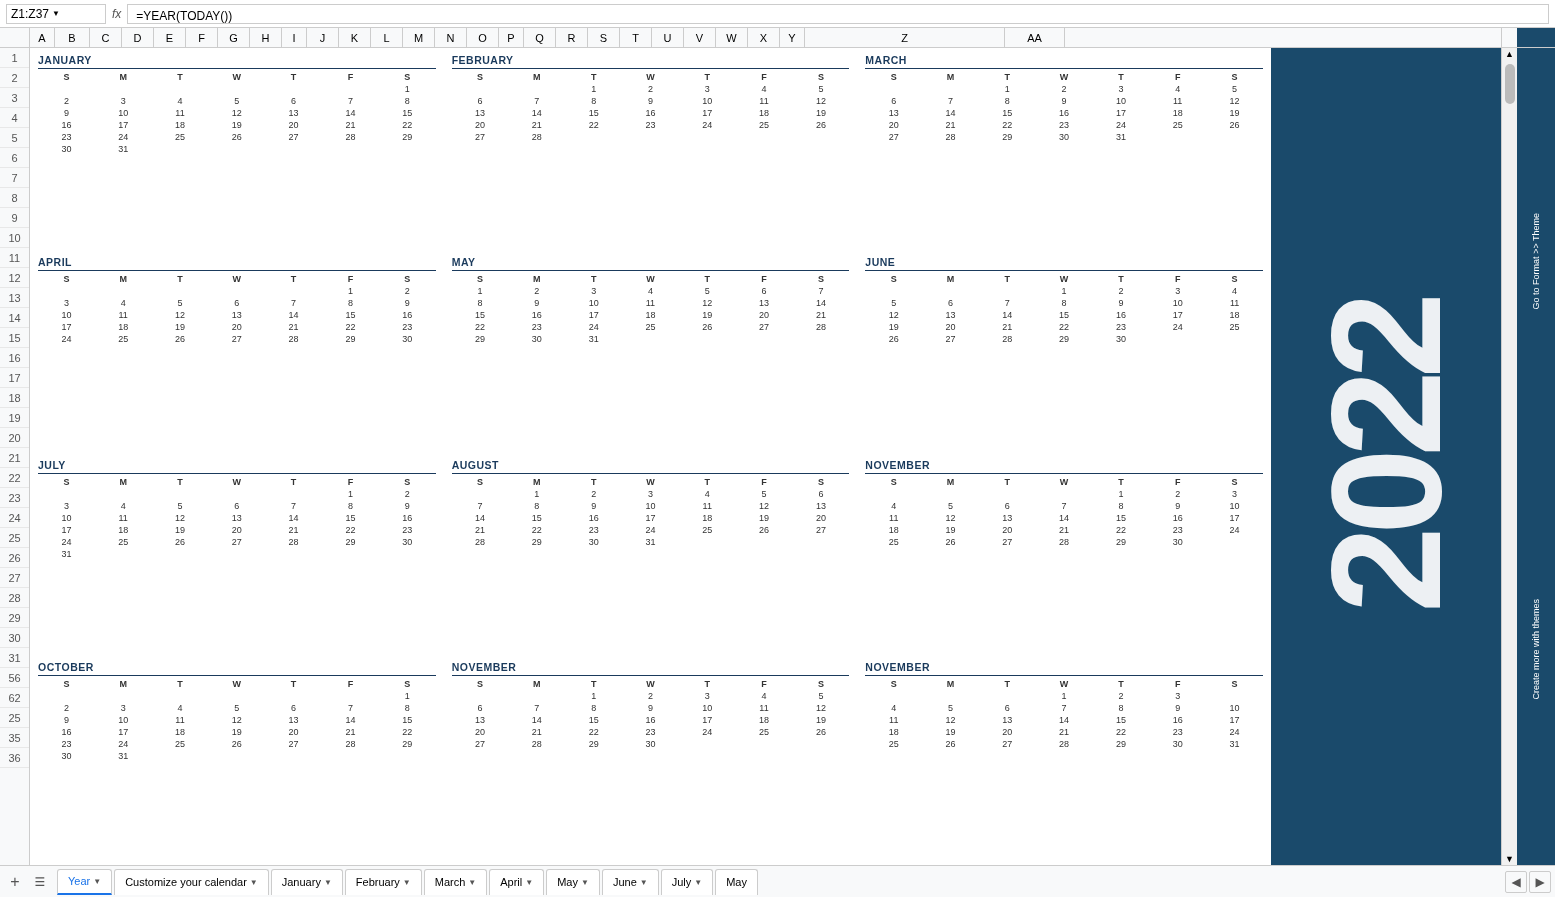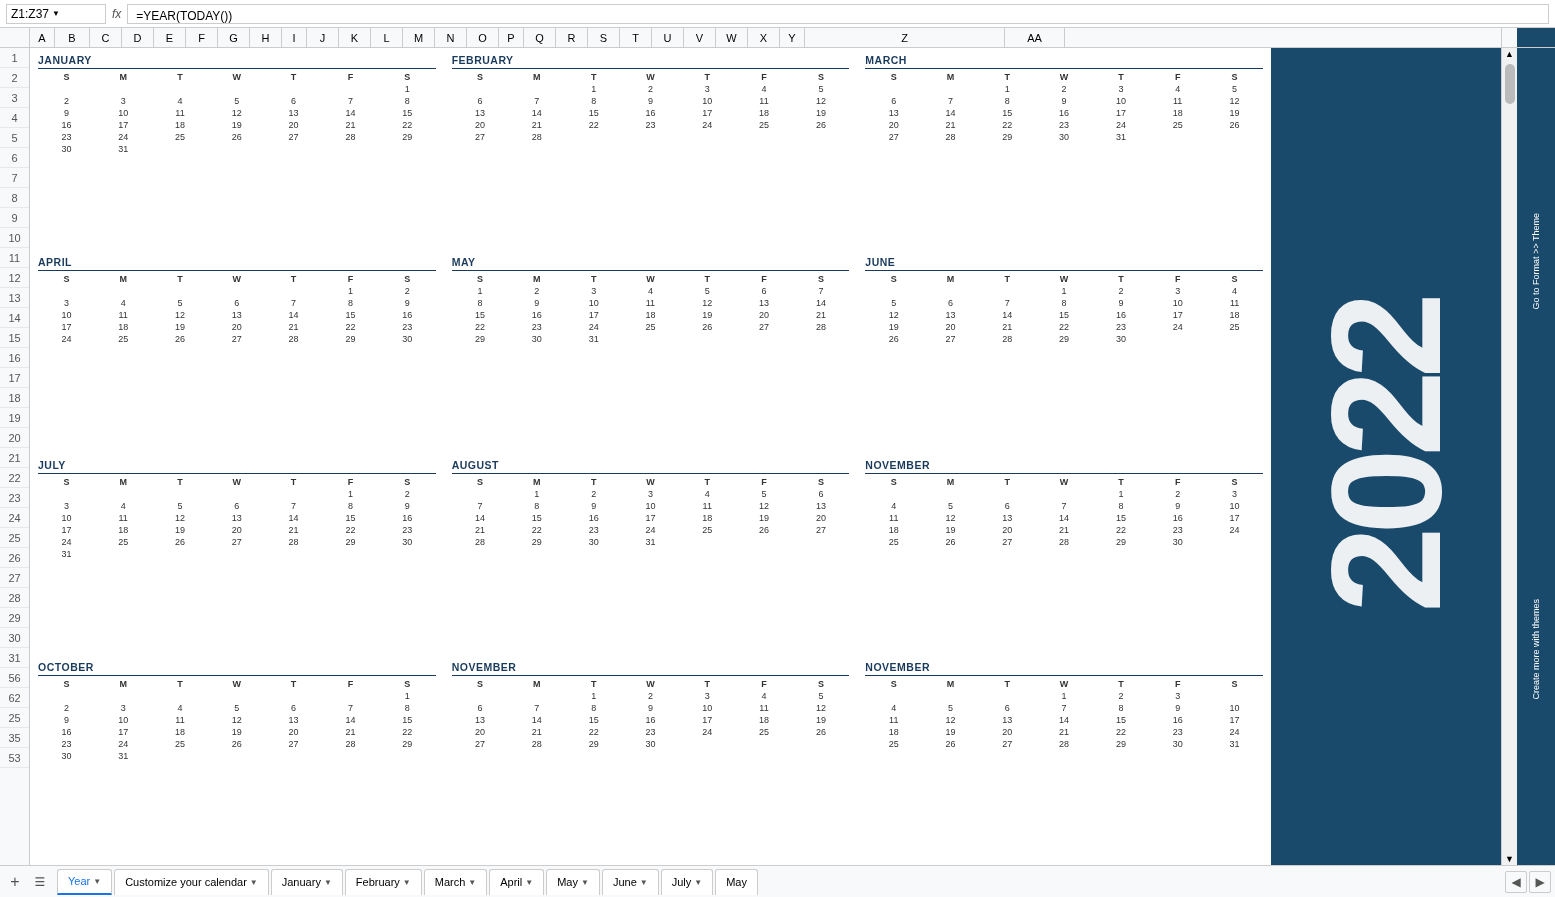--- a/index.html
+++ b/index.html
@@ -149,21 +149,21 @@
         <div class="row-number">26</div>
         <div class="row-number">27</div>
         <div class="row-number">28</div>
         <div class="row-number">29</div>
         <div class="row-number">30</div>
         <div class="row-number">31</div>
         <div class="row-number">56</div>
         <div class="row-number">62</div>
         <div class="row-number">25</div>
         <div class="row-number">35</div>
-        <div class="row-number">53</div>
+        <div class="row-number">36</div>
       </div>
   </div>
 
   <div style="flex:1;background:white;overflow:hidden;position:relative;">
     <div style="display:flex;height:100%;">
 
       <div style="flex:1;padding:6px 8px;overflow:hidden;">
         <div id="months-container" style="display:grid;grid-template-columns:repeat(3,1fr);grid-template-rows:repeat(4,1fr);gap:4px 16px;height:100%;">
             <div style="overflow: hidden;">
               <div style="font-size: 10.5px; font-weight: bold; color: rgb(26, 58, 92); margin-bottom: 2px; letter-spacing: 0.5px;">JANUARY</div>

